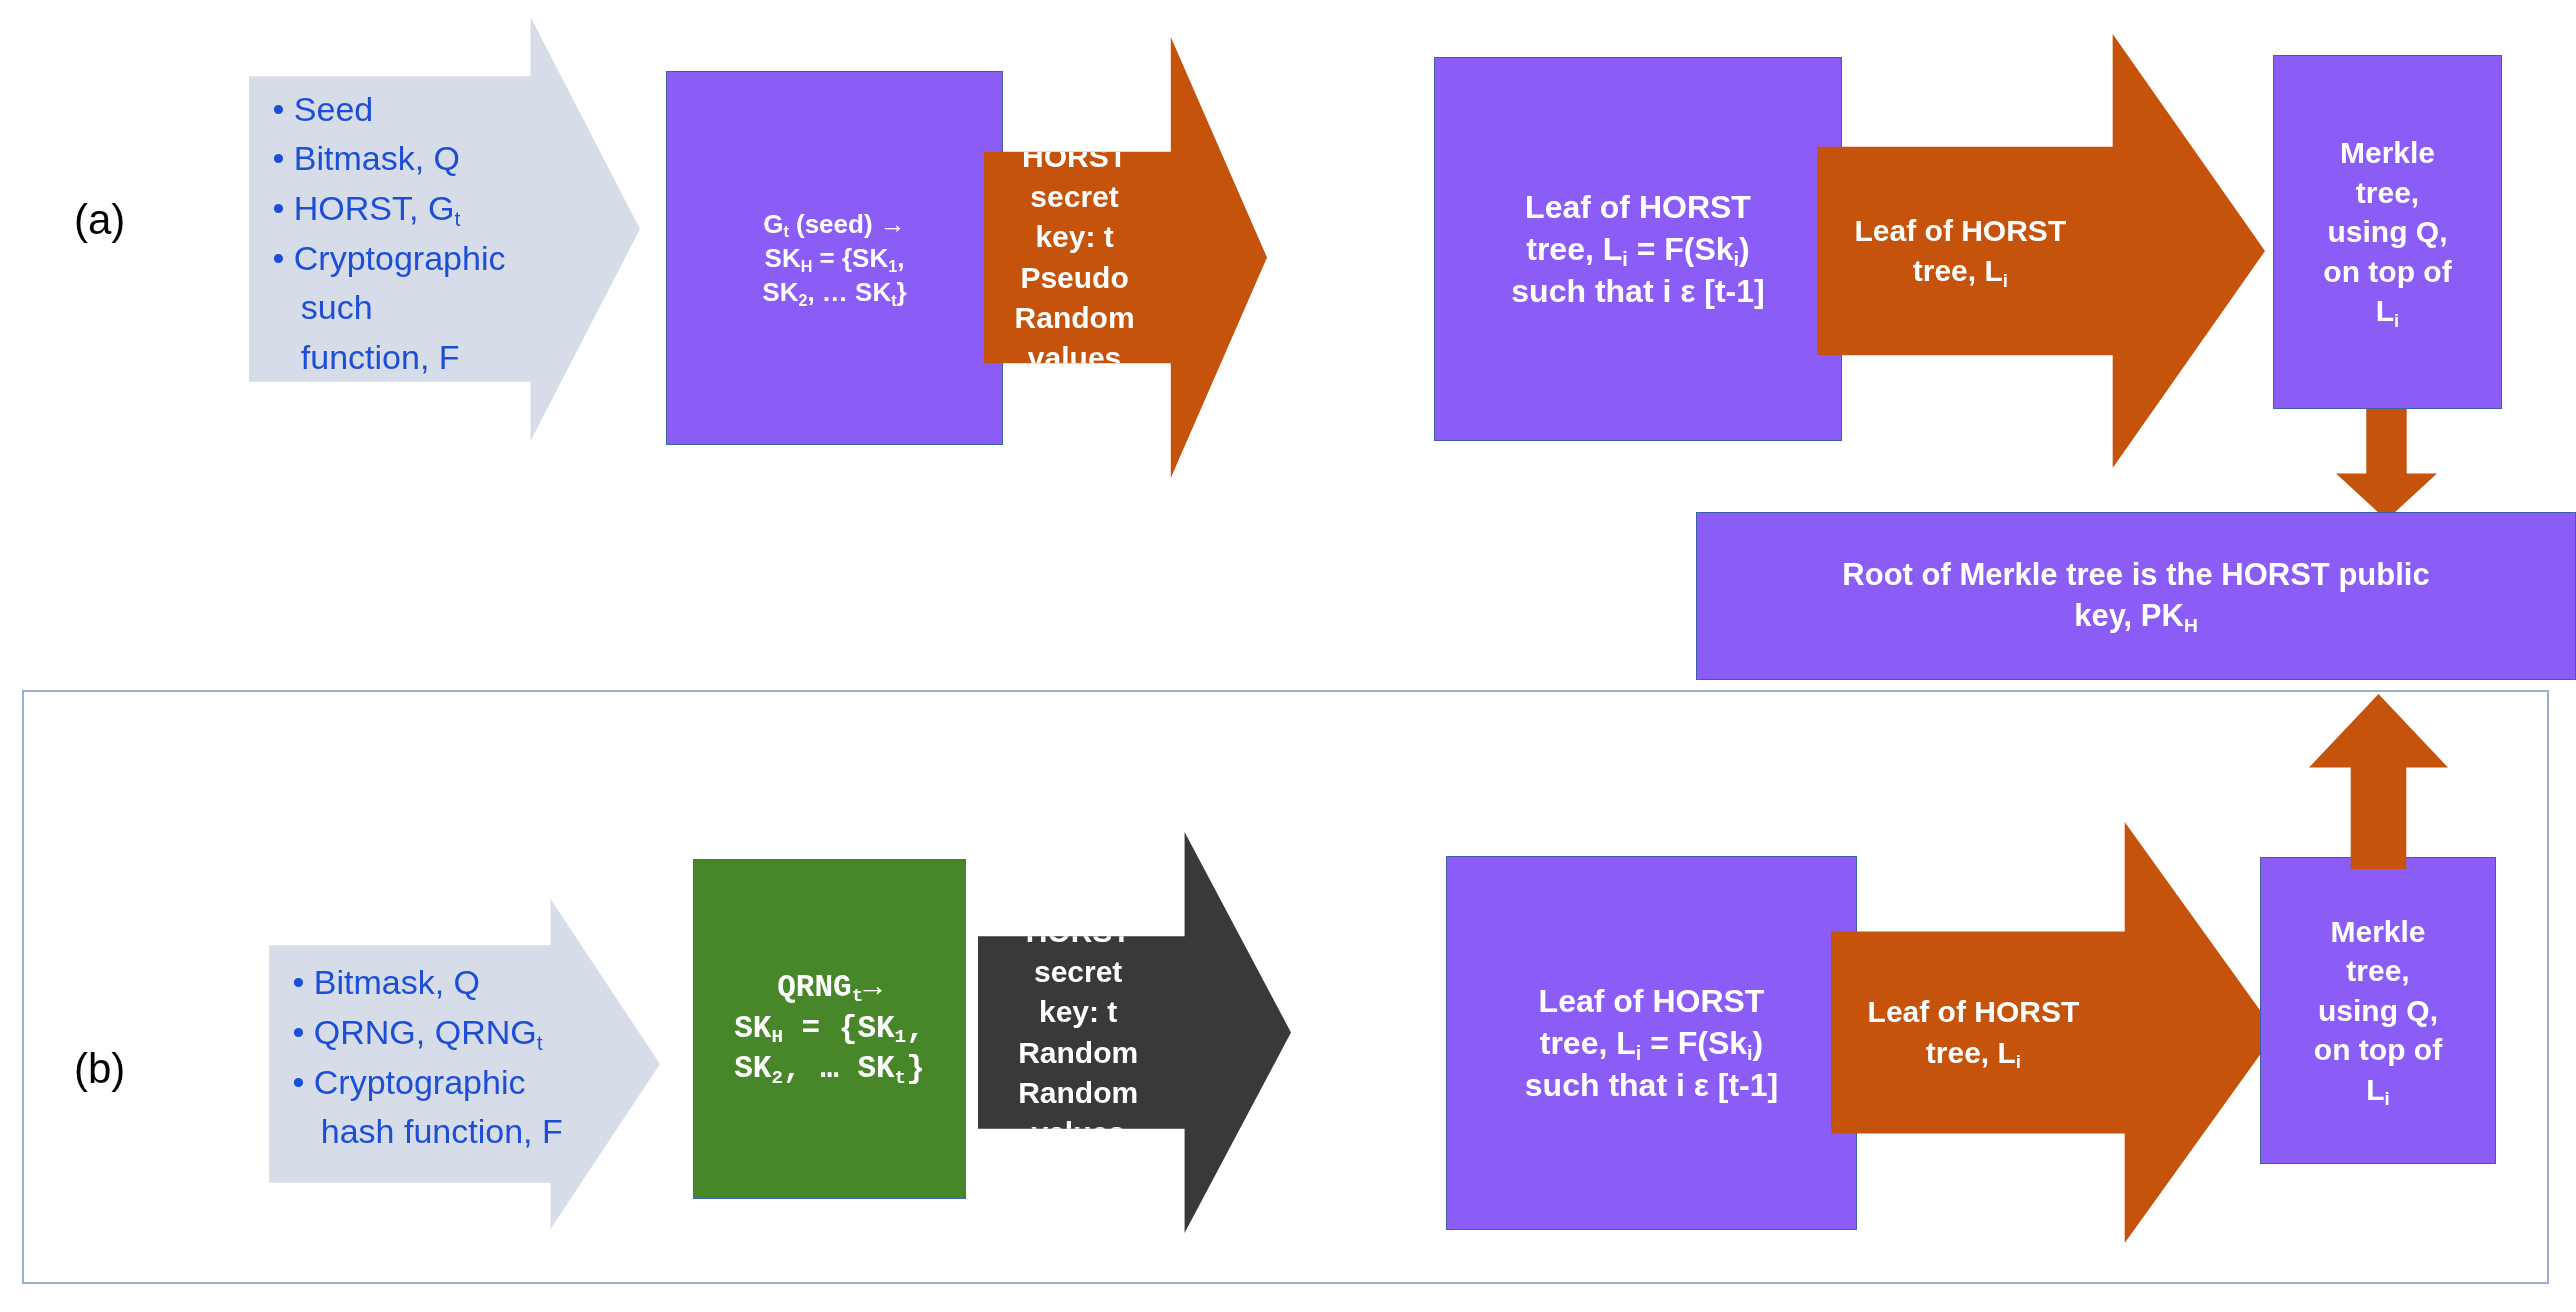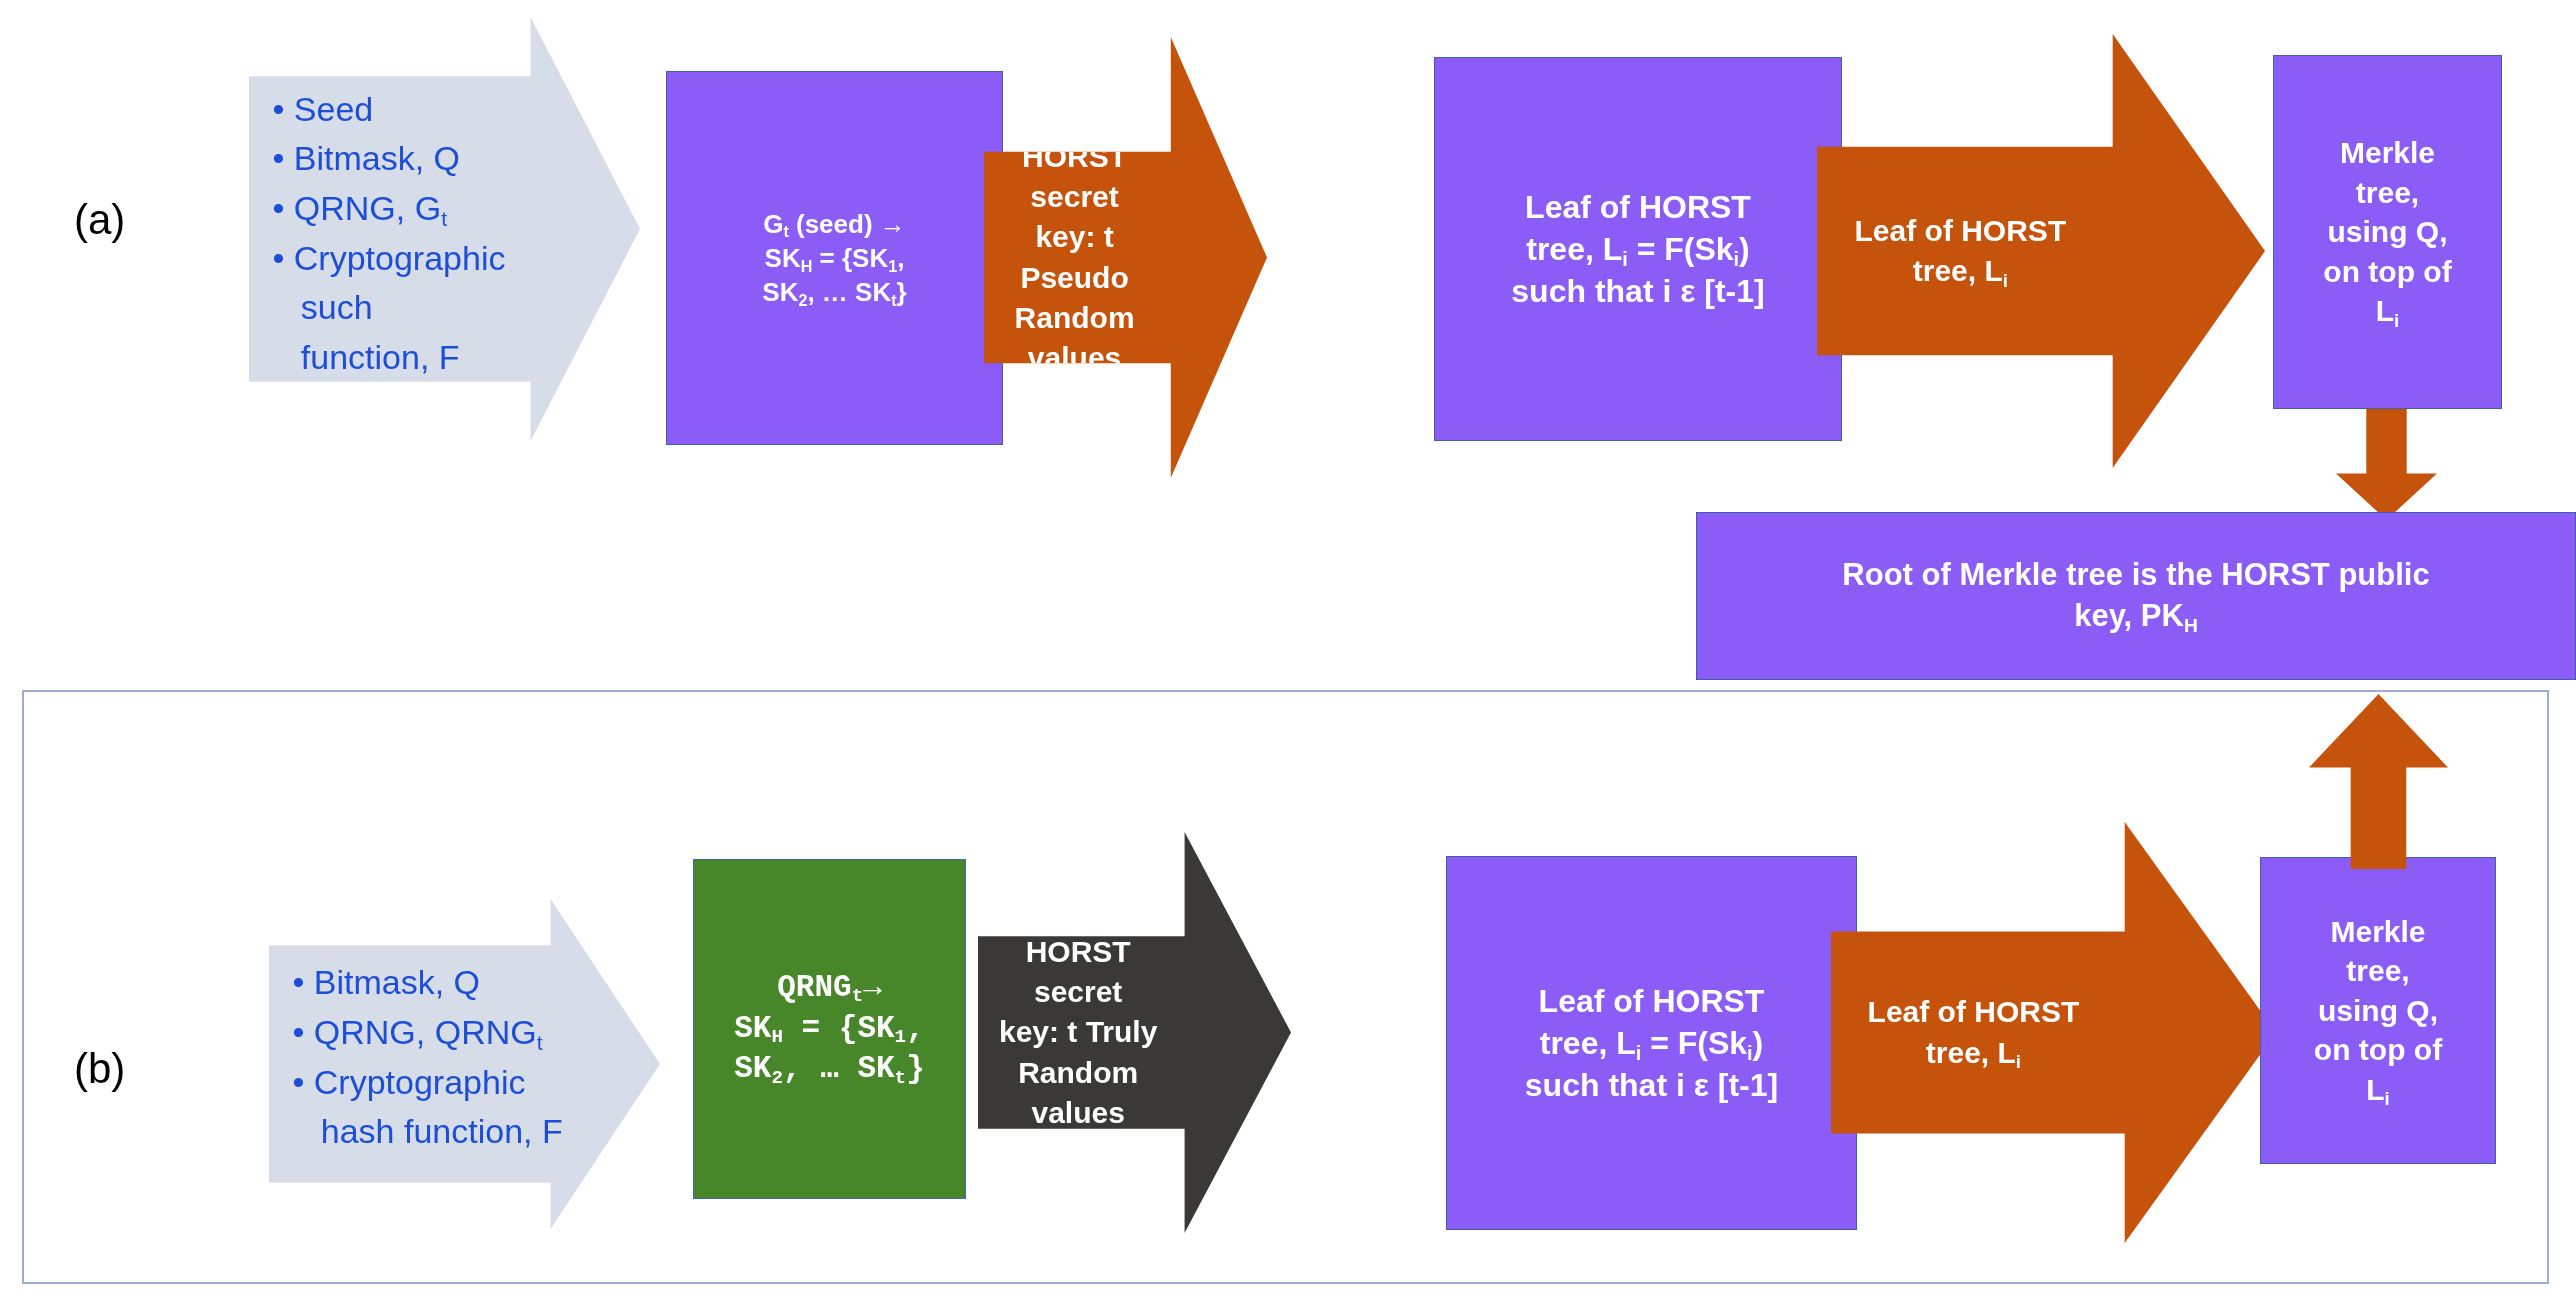--- a/index.html
+++ b/index.html
@@ -114,21 +114,21 @@
 <body>
 
 <div id="stage">
 
   <div class="panel-label" style="left:74px; top:199px;">(a)</div>
 
   <div class="chevron node" style="left:249px; top:17px; width:391px; height:424px;">
     <div class="bullets">
       <div>•&nbsp;<span>Seed</span></div>
       <div>•&nbsp;<span>Bitmask, Q</span></div>
-      <div>•&nbsp;<span>QRNG, G</span><sub>t</sub></div>
+      <div>•&nbsp;<span>HORST, G</span><sub>t</sub></div>
       <div>•&nbsp;<span>Cryptographic</span></div>
       <div>&nbsp;&nbsp;&nbsp;<span>such</span></div>
       <div>&nbsp;&nbsp;&nbsp;<span>function, F</span></div>
     </div>
   </div>
 
   <div class="rect blue node" style="left:666px; top:71px; width:337px; height:374px; font-size:26px;">
     <div class="txt">
       <div><span>G</span><sub>t</sub><span> (seed) </span><span class="arrowglyph">→</span></div>
       <div><span>SK</span><sub>H</sub><span>  = {SK</span><sub>1</sub><span>,</span></div>
@@ -196,21 +196,21 @@
     <div class="txt">
       <div><span>QRNG</span><sub>t</sub><span class="arrowglyph">→</span></div>
       <div><span>SK</span><sub>H</sub><span>  = {SK</span><sub>1</sub><span>,</span></div>
       <div><span>SK</span><sub>2</sub><span>, … SK</span><sub>t</sub><span>}</span></div>
     </div>
   </div>
 
   <div class="block-arrow dark node" style="left:978px; top:832px; width:313px; height:401px; font-size:30px;">
     <div class="txt">
       <div>HORST secret</div>
-      <div>key: t Truly</div>
+      <div>key: t Random</div>
       <div>Random values</div>
     </div>
   </div>
 
   <div class="rect blue node" style="left:1446px; top:856px; width:411px; height:374px; font-size:32px;">
     <div class="txt">
       <div>Leaf of HORST</div>
       <div><span>tree, L</span><sub>i</sub><span> = F(Sk</span><sub>i</sub><span>)</span></div>
       <div>such that i ε [t-1]</div>
     </div>

